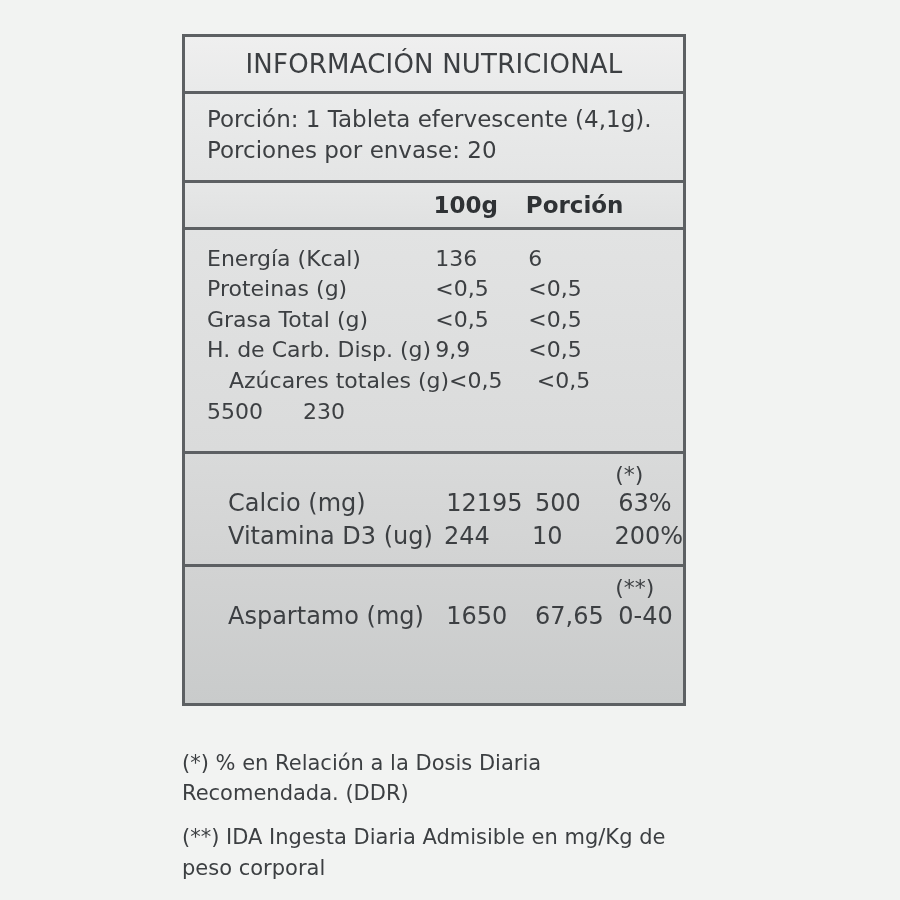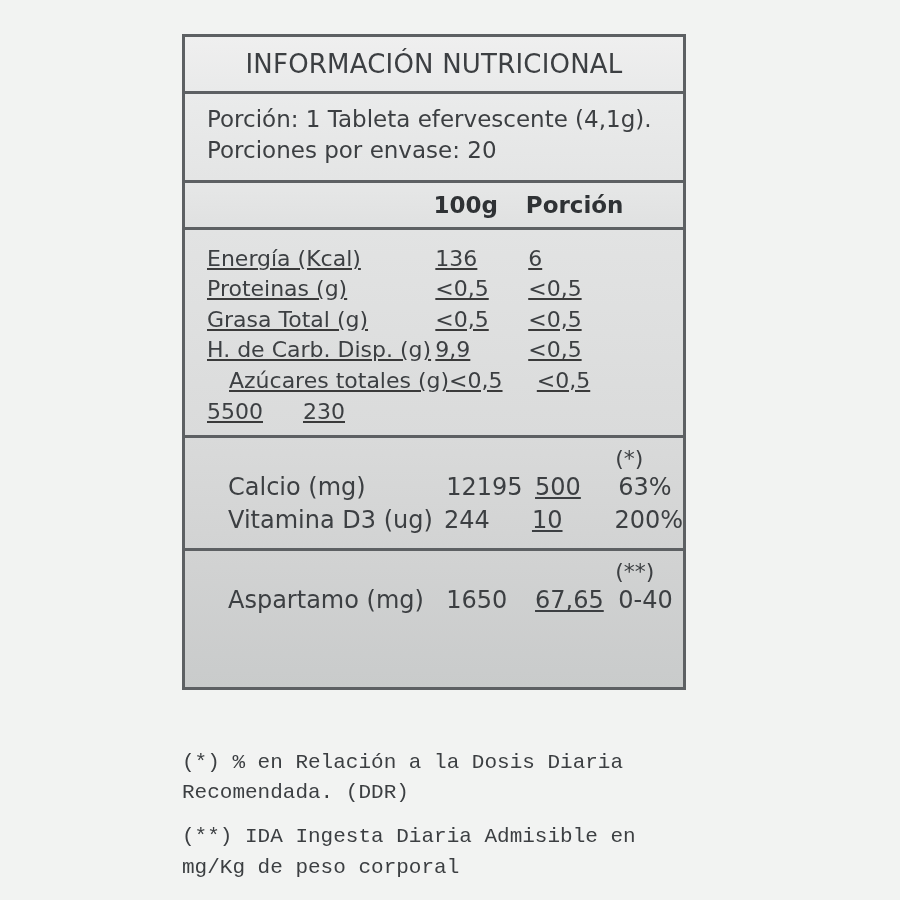--- a/index.html
+++ b/index.html
@@ -65,23 +65,22 @@
     color: #2f3235;
     background: linear-gradient(to bottom, #e6e7e7 0%, #e0e1e1 100%);
   }
 
   .col-name { width: 236px; }
   .col-100 { width: 96px; }
   .col-portion { width: 90px; }
   .col-extra { width: 70px; }
 
   .band-main {
-    padding: 14px 0 8px 22px;
+    padding: 14px 0 24px 22px;
     background: linear-gradient(to bottom, #e2e3e3 0%, #dadbdb 100%);
-    text-decoration: underline;
   }
 
   .row {
     display: flex;
     font-size: 22px;
     line-height: 1.39;
     color: #3c3f42;
     white-space: nowrap;
   }
 
@@ -112,36 +111,35 @@
     display: flex;
     font-size: 24px;
     line-height: 1.36;
     color: #3c3f42;
     white-space: nowrap;
     margin-left: 21px;
   }
 
   .big-row .col-name { width: 236px; }
   .big-row .col-100 { width: 96px; }
-  .big-row .col-portion { width: 90px; text-decoration: underline; }
+  .big-row .col-portion { width: 90px; }
   .big-row .col-extra { width: 70px; }
 
   .footnotes {
     position: absolute;
     left: 182px;
     top: 748px;
     width: 520px;
     font-size: 21px;
     line-height: 1.44;
     color: #3c3f42;
   }
 
   .footnote {
     margin-bottom: 14px;
-    font-family: Liberation Mono, monospace;
   }
 </style>
 </head>
 <body>
 
 <div class="page">
 
   <div class="panel">
 
     <div class="band band-title">INFORMACIÓN NUTRICIONAL</div>

